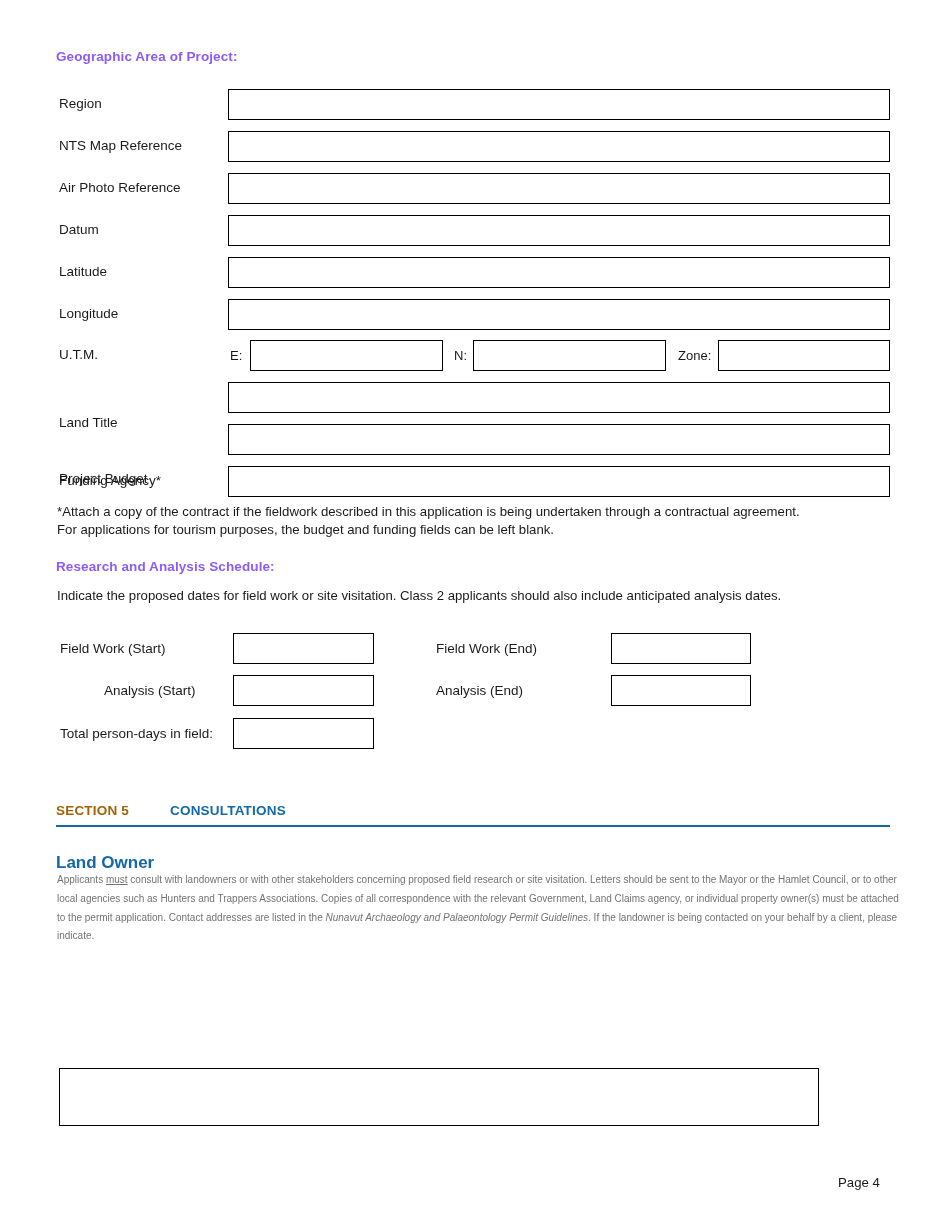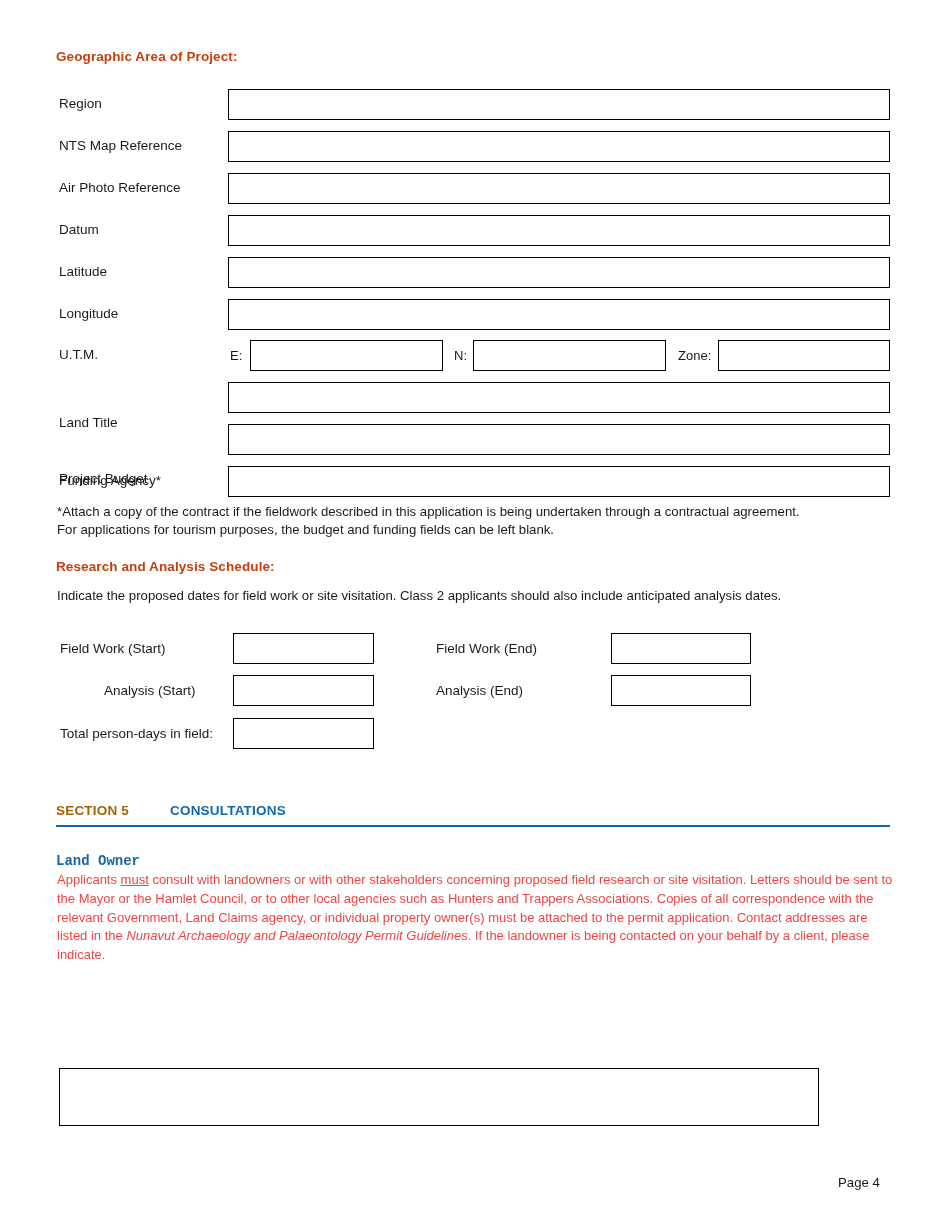--- a/index.html
+++ b/index.html
@@ -15,21 +15,21 @@
     position: relative;
     width: 950px;
     height: 1230px;
     background: #ffffff;
     overflow: hidden;
   }
 
   
   .heading-blue {
     position: absolute;
-    color: #c2410c;
+    color: #8b5cf6;
     font-weight: bold;
     font-size: 13.5px;
     letter-spacing: 0.1px;
     white-space: nowrap;
   }
   .field-label {
     position: absolute;
     font-size: 13.5px;
     color: #1a1a1a;
     white-space: nowrap;
@@ -85,29 +85,28 @@
     top: 22px;
     width: 834px;
     height: 1.6px;
     background: #1268a8;
   }
 
   .sub-head {
     position: absolute;
     color: #1268a8;
     font-weight: bold;
-    font-size: 14px;
-    font-family: Liberation Mono, monospace;
+    font-size: 17px;
   }
 
   .para {
     position: absolute;
-    font-size: 13px;
+    font-size: 10px;
     line-height: 18.8px;
-    color: #ef4444;
+    color: #737373;
     text-align: left;
   }
   .para i { font-style: italic; }
   .para u { text-decoration: underline; }
 
   .footer-page {
     position: absolute;
     font-size: 13.2px;
     color: #1a1a1a;
   }

